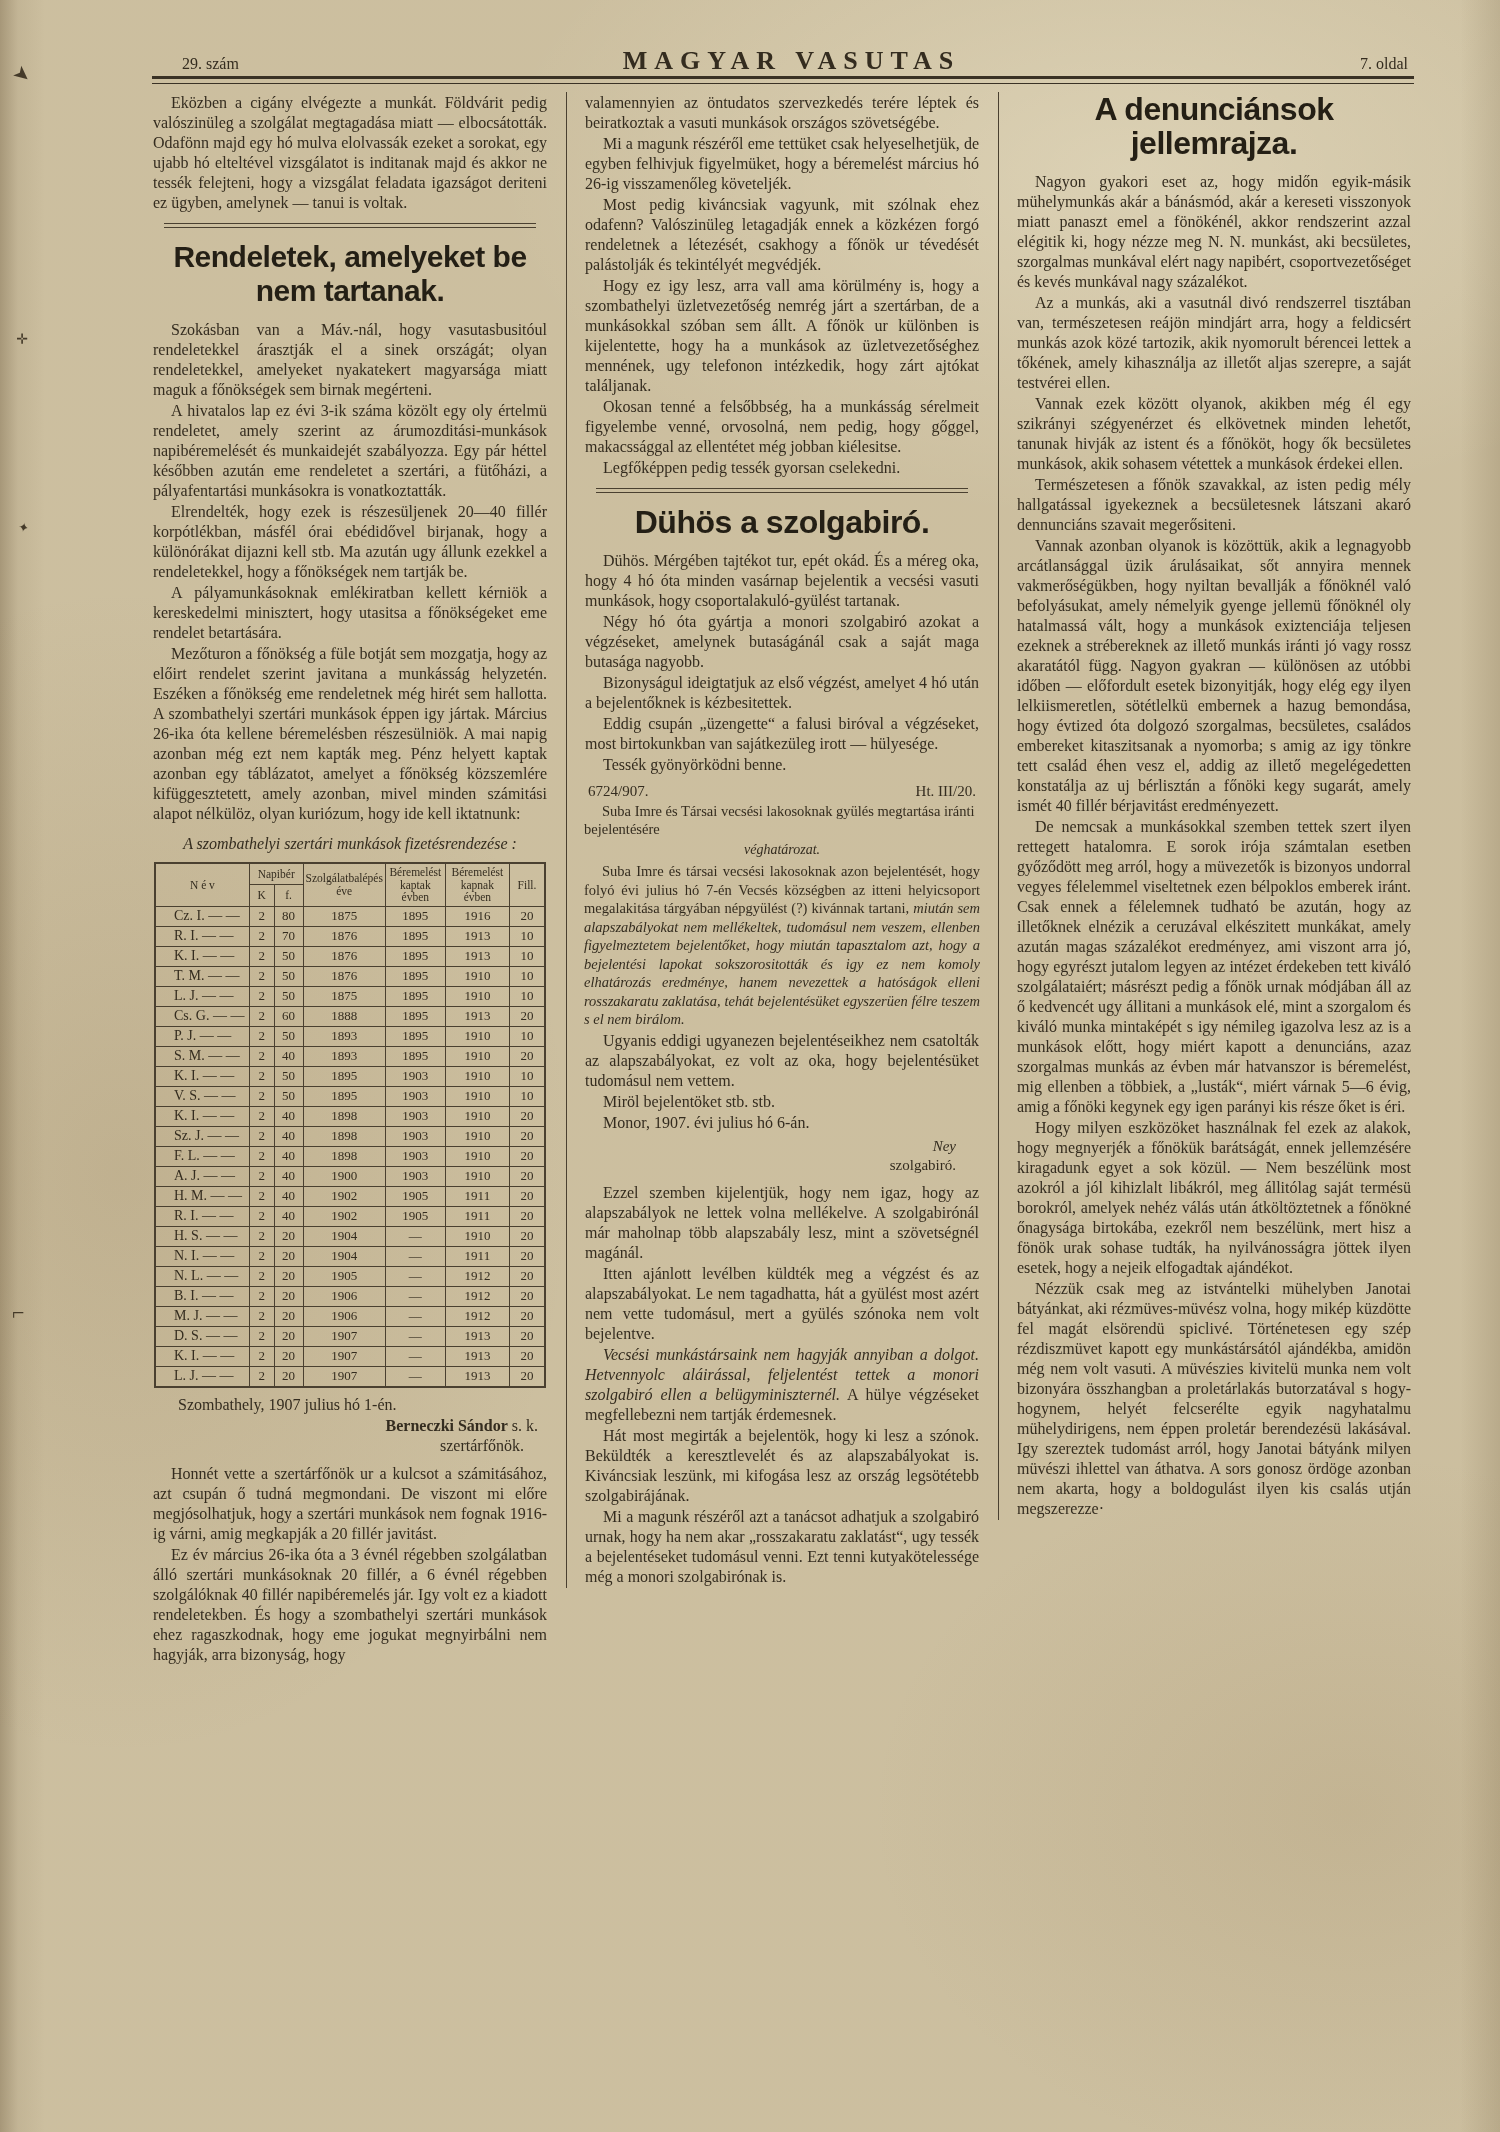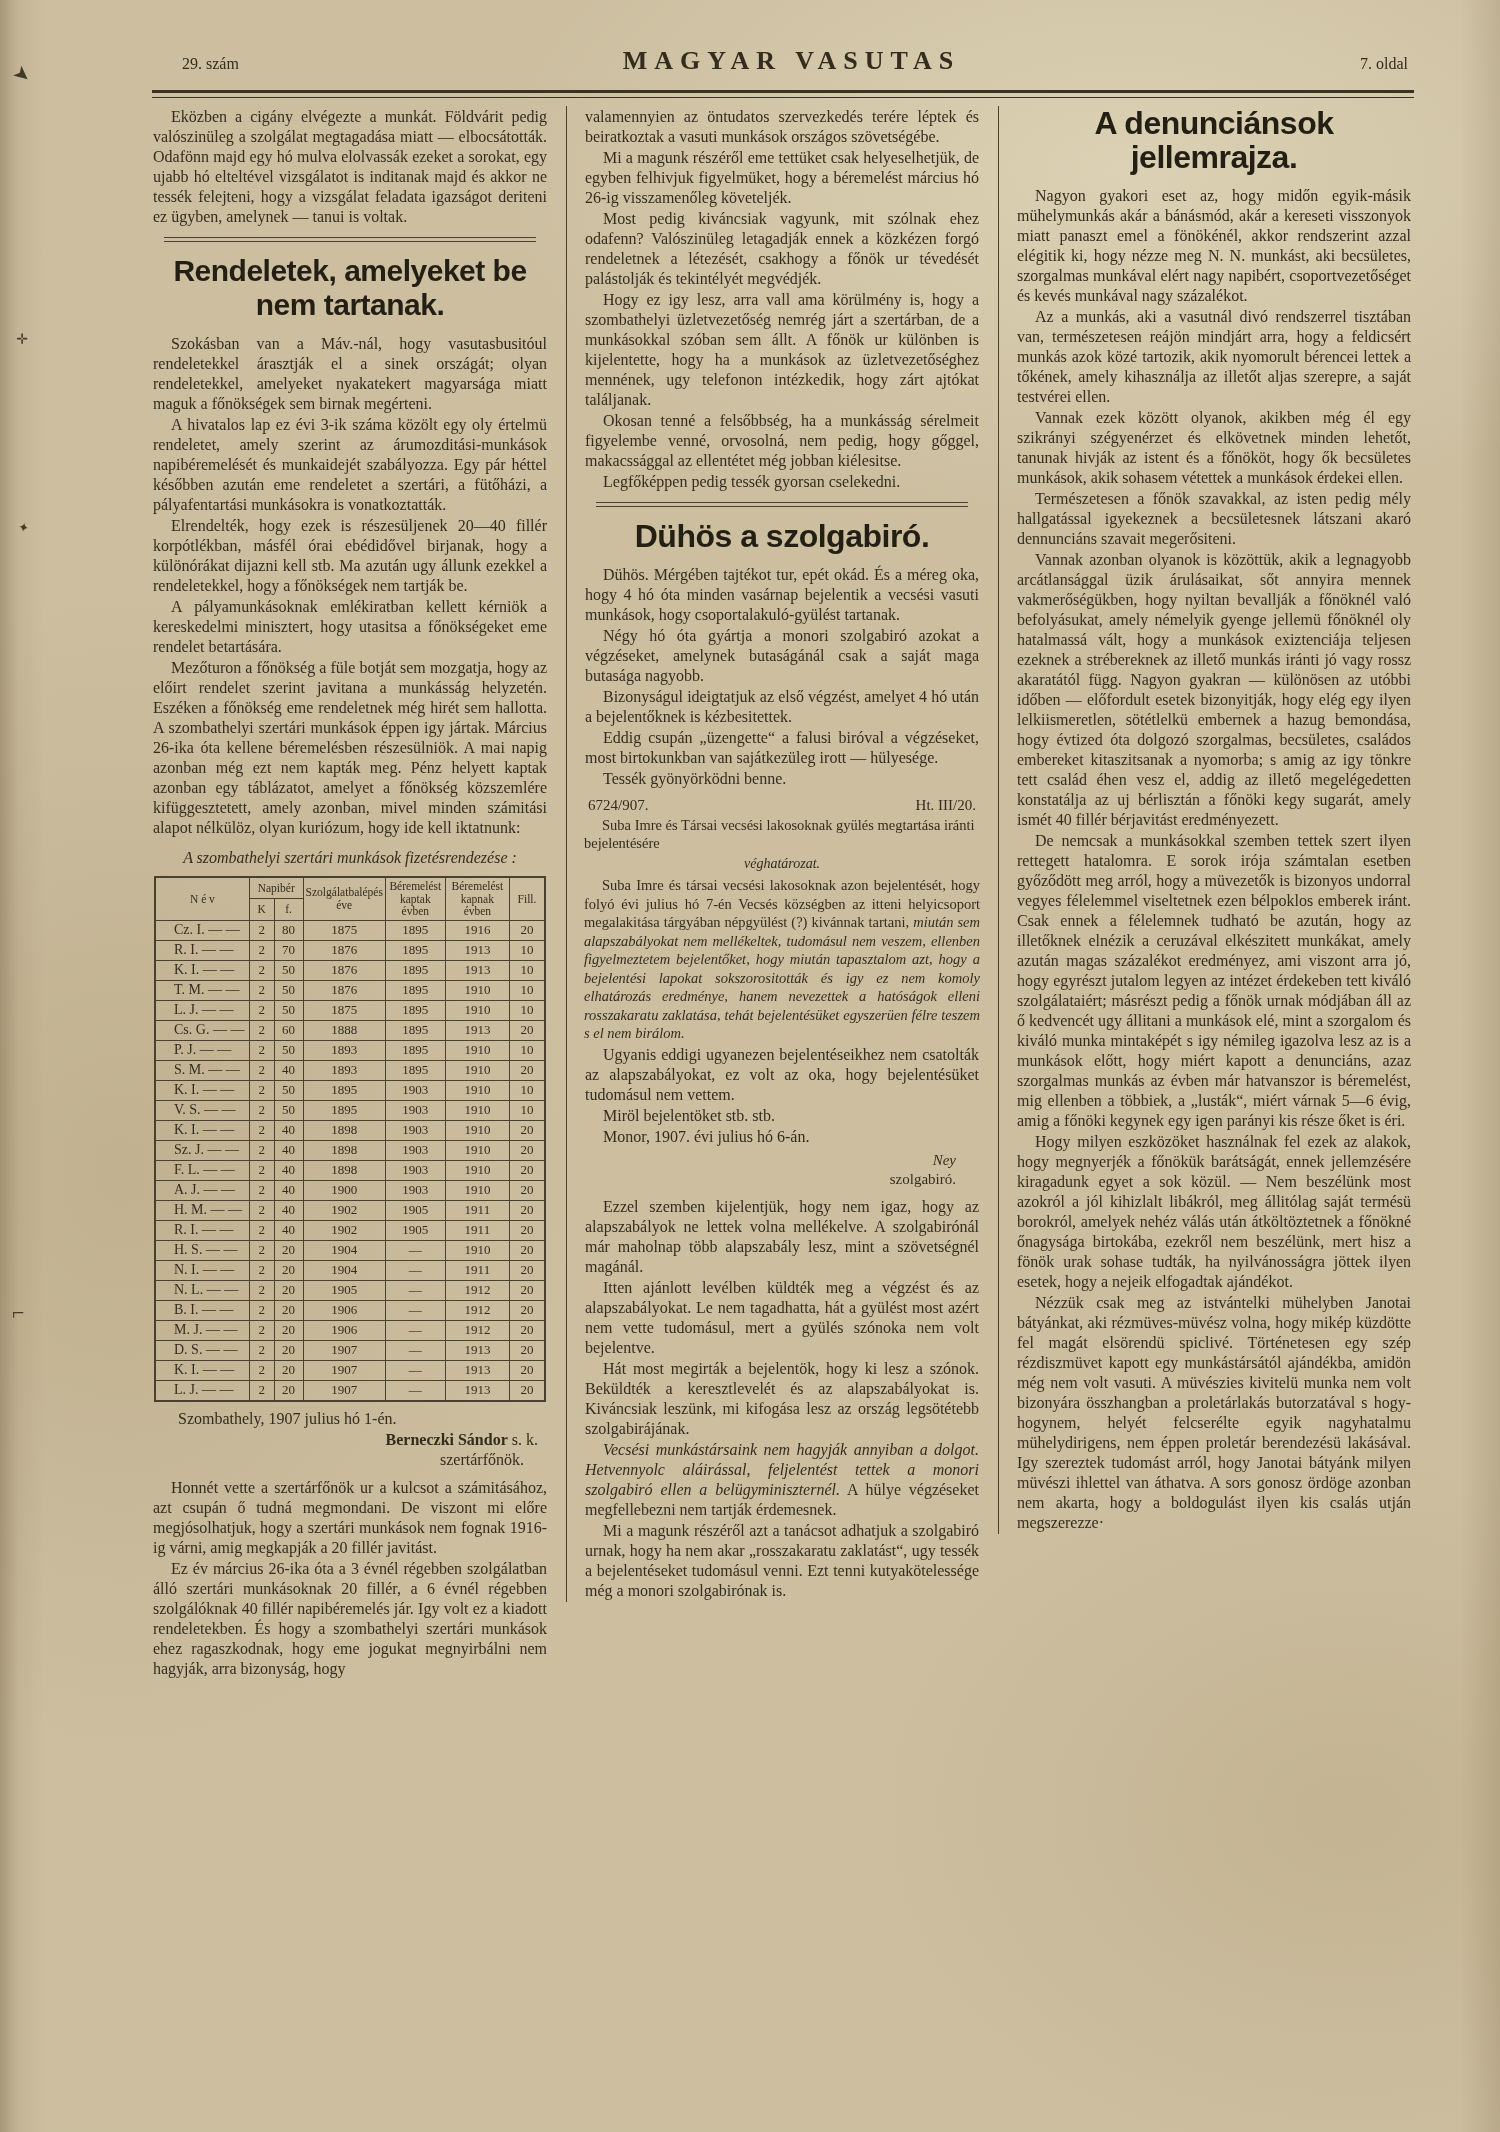--- a/index.html
+++ b/index.html
@@ -12,21 +12,21 @@
       linear-gradient(90deg, rgba(80,60,32,.30) 0px, rgba(80,60,32,.08) 18px, rgba(80,60,32,0) 45px),
       linear-gradient(270deg, rgba(96,76,44,.18) 0px, rgba(96,76,44,0) 40px),
       linear-gradient(0deg, rgba(110,88,52,.12), rgba(110,88,52,.12)),
       #d9cdae;
     font-family:"Liberation Serif","DejaVu Serif",serif;
     color:#342c1f;
   }
   .content{position:absolute; left:152px; top:46px; width:1262px;}
 
   
-  .masthead{display:flex; align-items:baseline; justify-content:space-between; padding:0 6px 14px 30px;}
+  .masthead{display:flex; align-items:baseline; justify-content:space-between; padding:0 6px 0 30px;}
   .mast-title{font-size:26px; font-weight:700; letter-spacing:7px; transform:translateX(-8px);}
   .mast-rule{height:4px; border-top:3px solid #3a3225; border-bottom:1px solid #3a3225; margin-bottom:8px;}
 
   
   .columns{display:flex; align-items:flex-start;}
   .col{width:396px; flex:0 0 396px;}
   .col + .col{border-left:1.5px solid #4a4030; margin-left:18px; padding-left:17px;}
 
   p.bp{margin:1px; font-size:16px; line-height:20px; text-align:justify; text-indent:18px; hyphens:auto;}
   .sep{width:94%; margin:10px auto 12px auto; border-top:1.5px solid #4a4030; border-bottom:1px solid #4a4030; height:3px;}
@@ -372,22 +372,22 @@
         <p class="bp">Miröl bejelentöket stb. stb.</p>
         <p class="bp">Monor, 1907. évi julius hó 6-án.</p>
 
         <div class="sig2">
           <span class="name">Ney</span><br>
           <span>szolgabiró.</span>
         </div>
 
         <p class="bp">Ezzel szemben kijelentjük, hogy nem igaz, hogy az alapszabályok ne lettek volna mellékelve. A szolgabirónál már maholnap több alapszabály lesz, mint a szövetségnél magánál.</p>
         <p class="bp">Itten ajánlott levélben küldték meg a végzést és az alapszabályokat. Le nem tagadhatta, hát a gyülést most azért nem vette tudomásul, mert a gyülés szónoka nem volt bejelentve.</p>
+        <p class="bp"><span class="it">Vecsési munkástársaink nem hagyják annyiban a dolgot. Hetvennyolc aláirással, feljelentést tettek a monori szolgabiró ellen a belügyminiszternél.</span> <span>A hülye végzéseket megfellebezni nem tartják érdemesnek.</span></p>
         <p class="bp">Hát most megirták a bejelentök, hogy ki lesz a szónok. Beküldték a keresztlevelét és az alapszabályokat is. Kiváncsiak leszünk, mi kifogása lesz az ország legsötétebb szolgabirájának.</p>
-        <p class="bp"><span class="it">Vecsési munkástársaink nem hagyják annyiban a dolgot. Hetvennyolc aláirással, feljelentést tettek a monori szolgabiró ellen a belügyminiszternél.</span> <span>A hülye végzéseket megfellebezni nem tartják érdemesnek.</span></p>
         <p class="bp">Mi a magunk részéről azt a tanácsot adhatjuk a szolgabiró urnak, hogy ha nem akar „rosszakaratu zaklatást“, ugy tessék a bejelentéseket tudomásul venni. Ezt tenni kutyakötelessége még a monori szolgabirónak is.</p>
       </div>
 
       <div class="col">
         <div class="headline big" style="margin-top:0;">A denunciánsok jellemrajza.</div>
 
         <p class="bp">Nagyon gyakori eset az, hogy midőn egyik-másik mühelymunkás akár a bánásmód, akár a kereseti visszonyok miatt panaszt emel a fönökénél, akkor rendszerint azzal elégitik ki, hogy nézze meg N. N. munkást, aki becsületes, szorgalmas munkával elért nagy napibért, csoportvezetőséget és kevés munkával nagy százalékot.</p>
         <p class="bp">Az a munkás, aki a vasutnál divó rendszerrel tisztában van, természetesen reájön mindjárt arra, hogy a feldicsért munkás azok közé tartozik, akik nyomorult bérencei lettek a tőkének, amely kihasználja az illetőt aljas szerepre, a saját testvérei ellen.</p>
         <p class="bp">Vannak ezek között olyanok, akikben még él egy szikrányi szégyenérzet és elkövetnek minden lehetőt, tanunak hivják az istent és a főnököt, hogy ők becsületes munkások, akik sohasem vétettek a munkások érdekei ellen.</p>
         <p class="bp">Természetesen a főnök szavakkal, az isten pedig mély hallgatással igyekeznek a becsületesnek látszani akaró dennunciáns szavait megerősiteni.</p>

